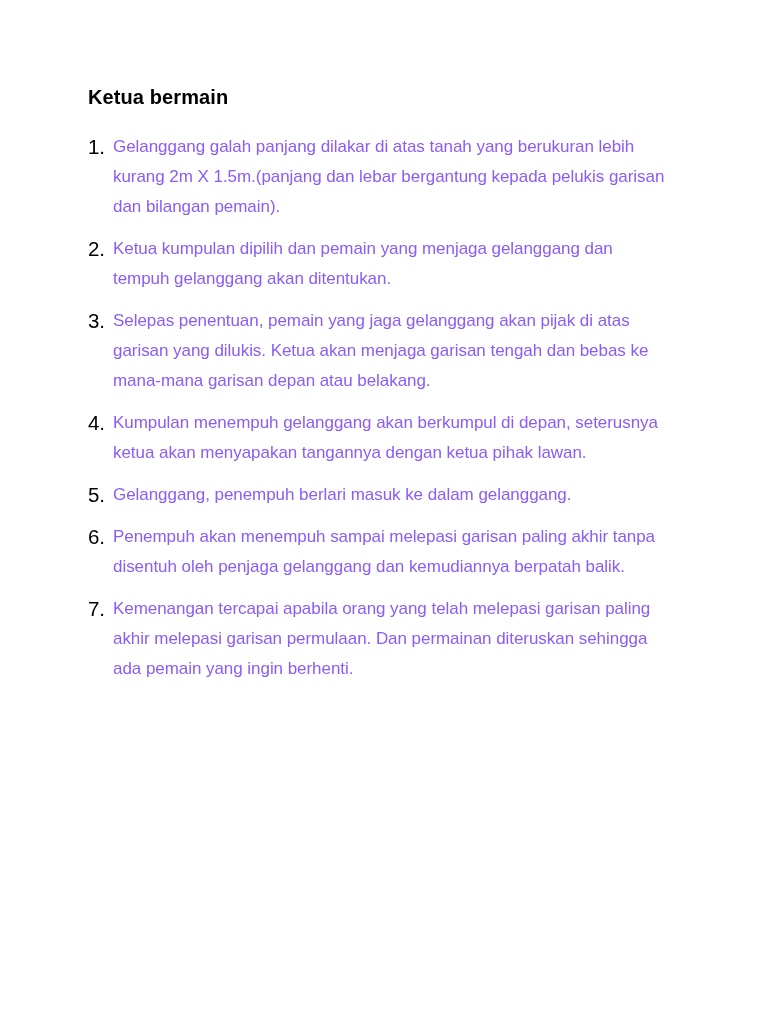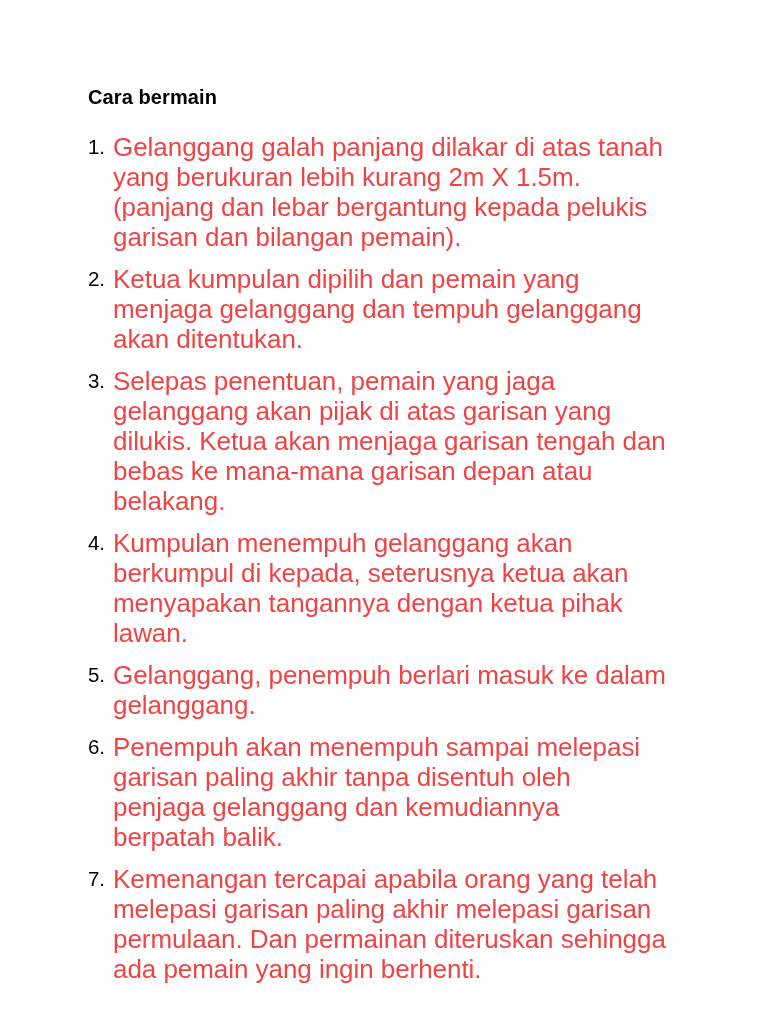--- a/index.html
+++ b/index.html
@@ -64,53 +64,53 @@
     position: absolute;
     left: 0;
     top: 0;
     font-size: 20.5px;
     line-height: 30px;
     color: #000000;
   }
 
   .step-text {
     display: block;
-    font-size: 26px;
+    font-size: 17px;
     line-height: 30px;
-    color: #ef4444;
+    color: #8b5cf6;
   }
 </style>
 </head>
 <body>
 
 <div class="page">
   <div class="content">
 
-    <h1 class="doc-heading">Cara bermain</h1>
+    <h1 class="doc-heading">Ketua bermain</h1>
 
     <ol class="steps-list">
 
       <li class="step-item">
         <span class="step-number">1.</span>
         <span class="step-text">Gelanggang galah panjang dilakar di atas tanah yang berukuran lebih kurang 2m X 1.5m.(panjang dan lebar bergantung kepada pelukis garisan dan bilangan pemain).</span>
       </li>
 
       <li class="step-item">
         <span class="step-number">2.</span>
         <span class="step-text">Ketua kumpulan dipilih dan pemain yang menjaga gelanggang dan tempuh gelanggang akan ditentukan.</span>
       </li>
 
       <li class="step-item">
         <span class="step-number">3.</span>
         <span class="step-text">Selepas penentuan, pemain yang jaga gelanggang akan pijak di atas garisan yang dilukis. Ketua akan menjaga garisan tengah dan bebas ke mana-mana garisan depan atau belakang.</span>
       </li>
 
       <li class="step-item">
         <span class="step-number">4.</span>
-        <span class="step-text">Kumpulan menempuh gelanggang akan berkumpul di kepada, seterusnya ketua akan menyapakan tangannya dengan ketua pihak lawan.</span>
+        <span class="step-text">Kumpulan menempuh gelanggang akan berkumpul di depan, seterusnya ketua akan menyapakan tangannya dengan ketua pihak lawan.</span>
       </li>
 
       <li class="step-item">
         <span class="step-number">5.</span>
         <span class="step-text">Gelanggang, penempuh berlari masuk ke dalam gelanggang.</span>
       </li>
 
       <li class="step-item">
         <span class="step-number">6.</span>
         <span class="step-text">Penempuh akan menempuh sampai melepasi garisan paling akhir tanpa disentuh oleh penjaga gelanggang dan kemudiannya berpatah balik.</span>

